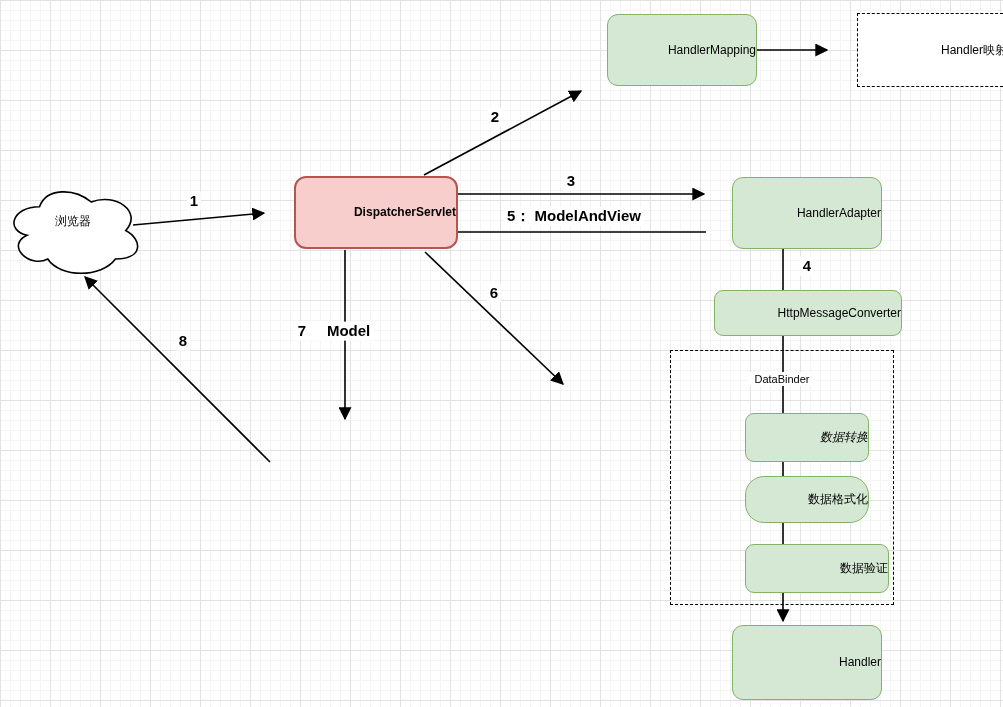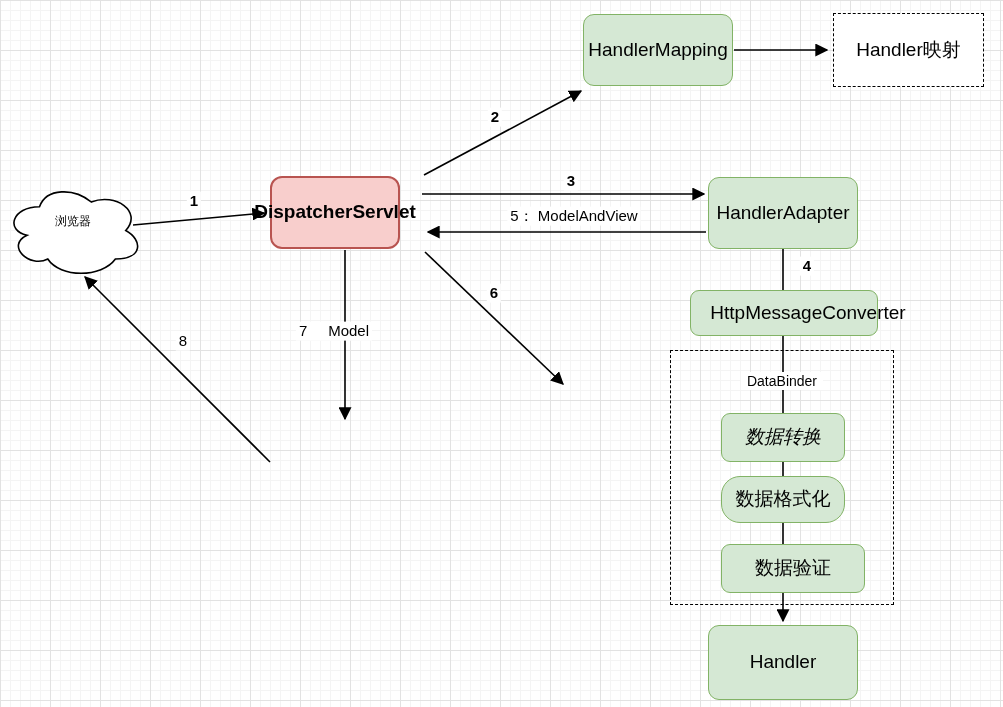--- a/index.html
+++ b/index.html
@@ -18,59 +18,61 @@
       linear-gradient(to bottom, #f4f4f4 1px, transparent 1px);
     background-size: 50px 50px, 50px 50px, 10px 10px, 10px 10px;
   }
 
   .edges { position: absolute; left: 0; top: 0; width: 1003px; height: 707px; }
 
   .node {
     position: absolute;
     display: flex;
     align-items: center;
-    justify-content: center;
+    justify-content: flex-end;
     box-sizing: border-box;
-    font-size: 19px;
+    font-size: 12px;
     text-align: center;
     line-height: 1.2;
+    margin-left: 24px;
   }
   .node.green  { background: #d5e8d4; border: 1.5px solid #82b366; border-radius: 11px; }
   .node.red    { background: #f8cecc; border: 2px solid #b85450; border-radius: 12px; font-weight: bold; }
   .node.dashed { background: #ffffff; border: 1.6px dashed #000000; border-radius: 0; }
 
   .group-dashed {
     position: absolute;
     box-sizing: border-box;
     border: 1.6px dashed #000000;
     background: transparent;
   }
   .group-label {
     position: absolute;
     left: 0; right: 0; top: 22px;
     text-align: center;
-    font-size: 14px;
+    font-size: 11px;
   }
   .group-label span { background: #ffffff; padding: 1px 6px; }
 
   .cloud-label {
     position: absolute;
     left: 13px; top: 213px; width: 120px;
     text-align: center;
     font-size: 12px;
   }
 
   .edge-label {
     position: absolute;
     transform: translate(-50%, -50%);
     background: #ffffff;
     padding: 0 3px;
     font-size: 15px;
     white-space: pre;
     line-height: 1.25;
+    font-weight: bold;
   }
   .edge-label.num { font-weight: bold; }
 </style>
 </head>
 <body>
 
 <div class="canvas">
 
   <svg class="edges" viewBox="0 0 1003 707" xmlns="http://www.w3.org/2000/svg">
     <defs>
@@ -103,21 +105,21 @@
   </svg>
 
   <div class="group-dashed" style="left:670px; top:350px; width:224px; height:255px;">
     <div class="group-label">
       <span>DataBinder</span>
     </div>
   </div>
 
   <div class="cloud-label">浏览器</div>
 
-  <div class="node red" style="left:270px; top:176px; width:130px; height:73px;">
+  <div class="node red" style="left:270px; top:176px; width:164px; height:73px;">
     <span>DispatcherServlet</span>
   </div>
 
   <div class="node green" style="left:583px; top:14px; width:150px; height:72px;">
     <span>HandlerMapping</span>
   </div>
 
   <div class="node dashed" style="left:833px; top:13px; width:151px; height:74px;">
     <span>Handler映射</span>
   </div>

